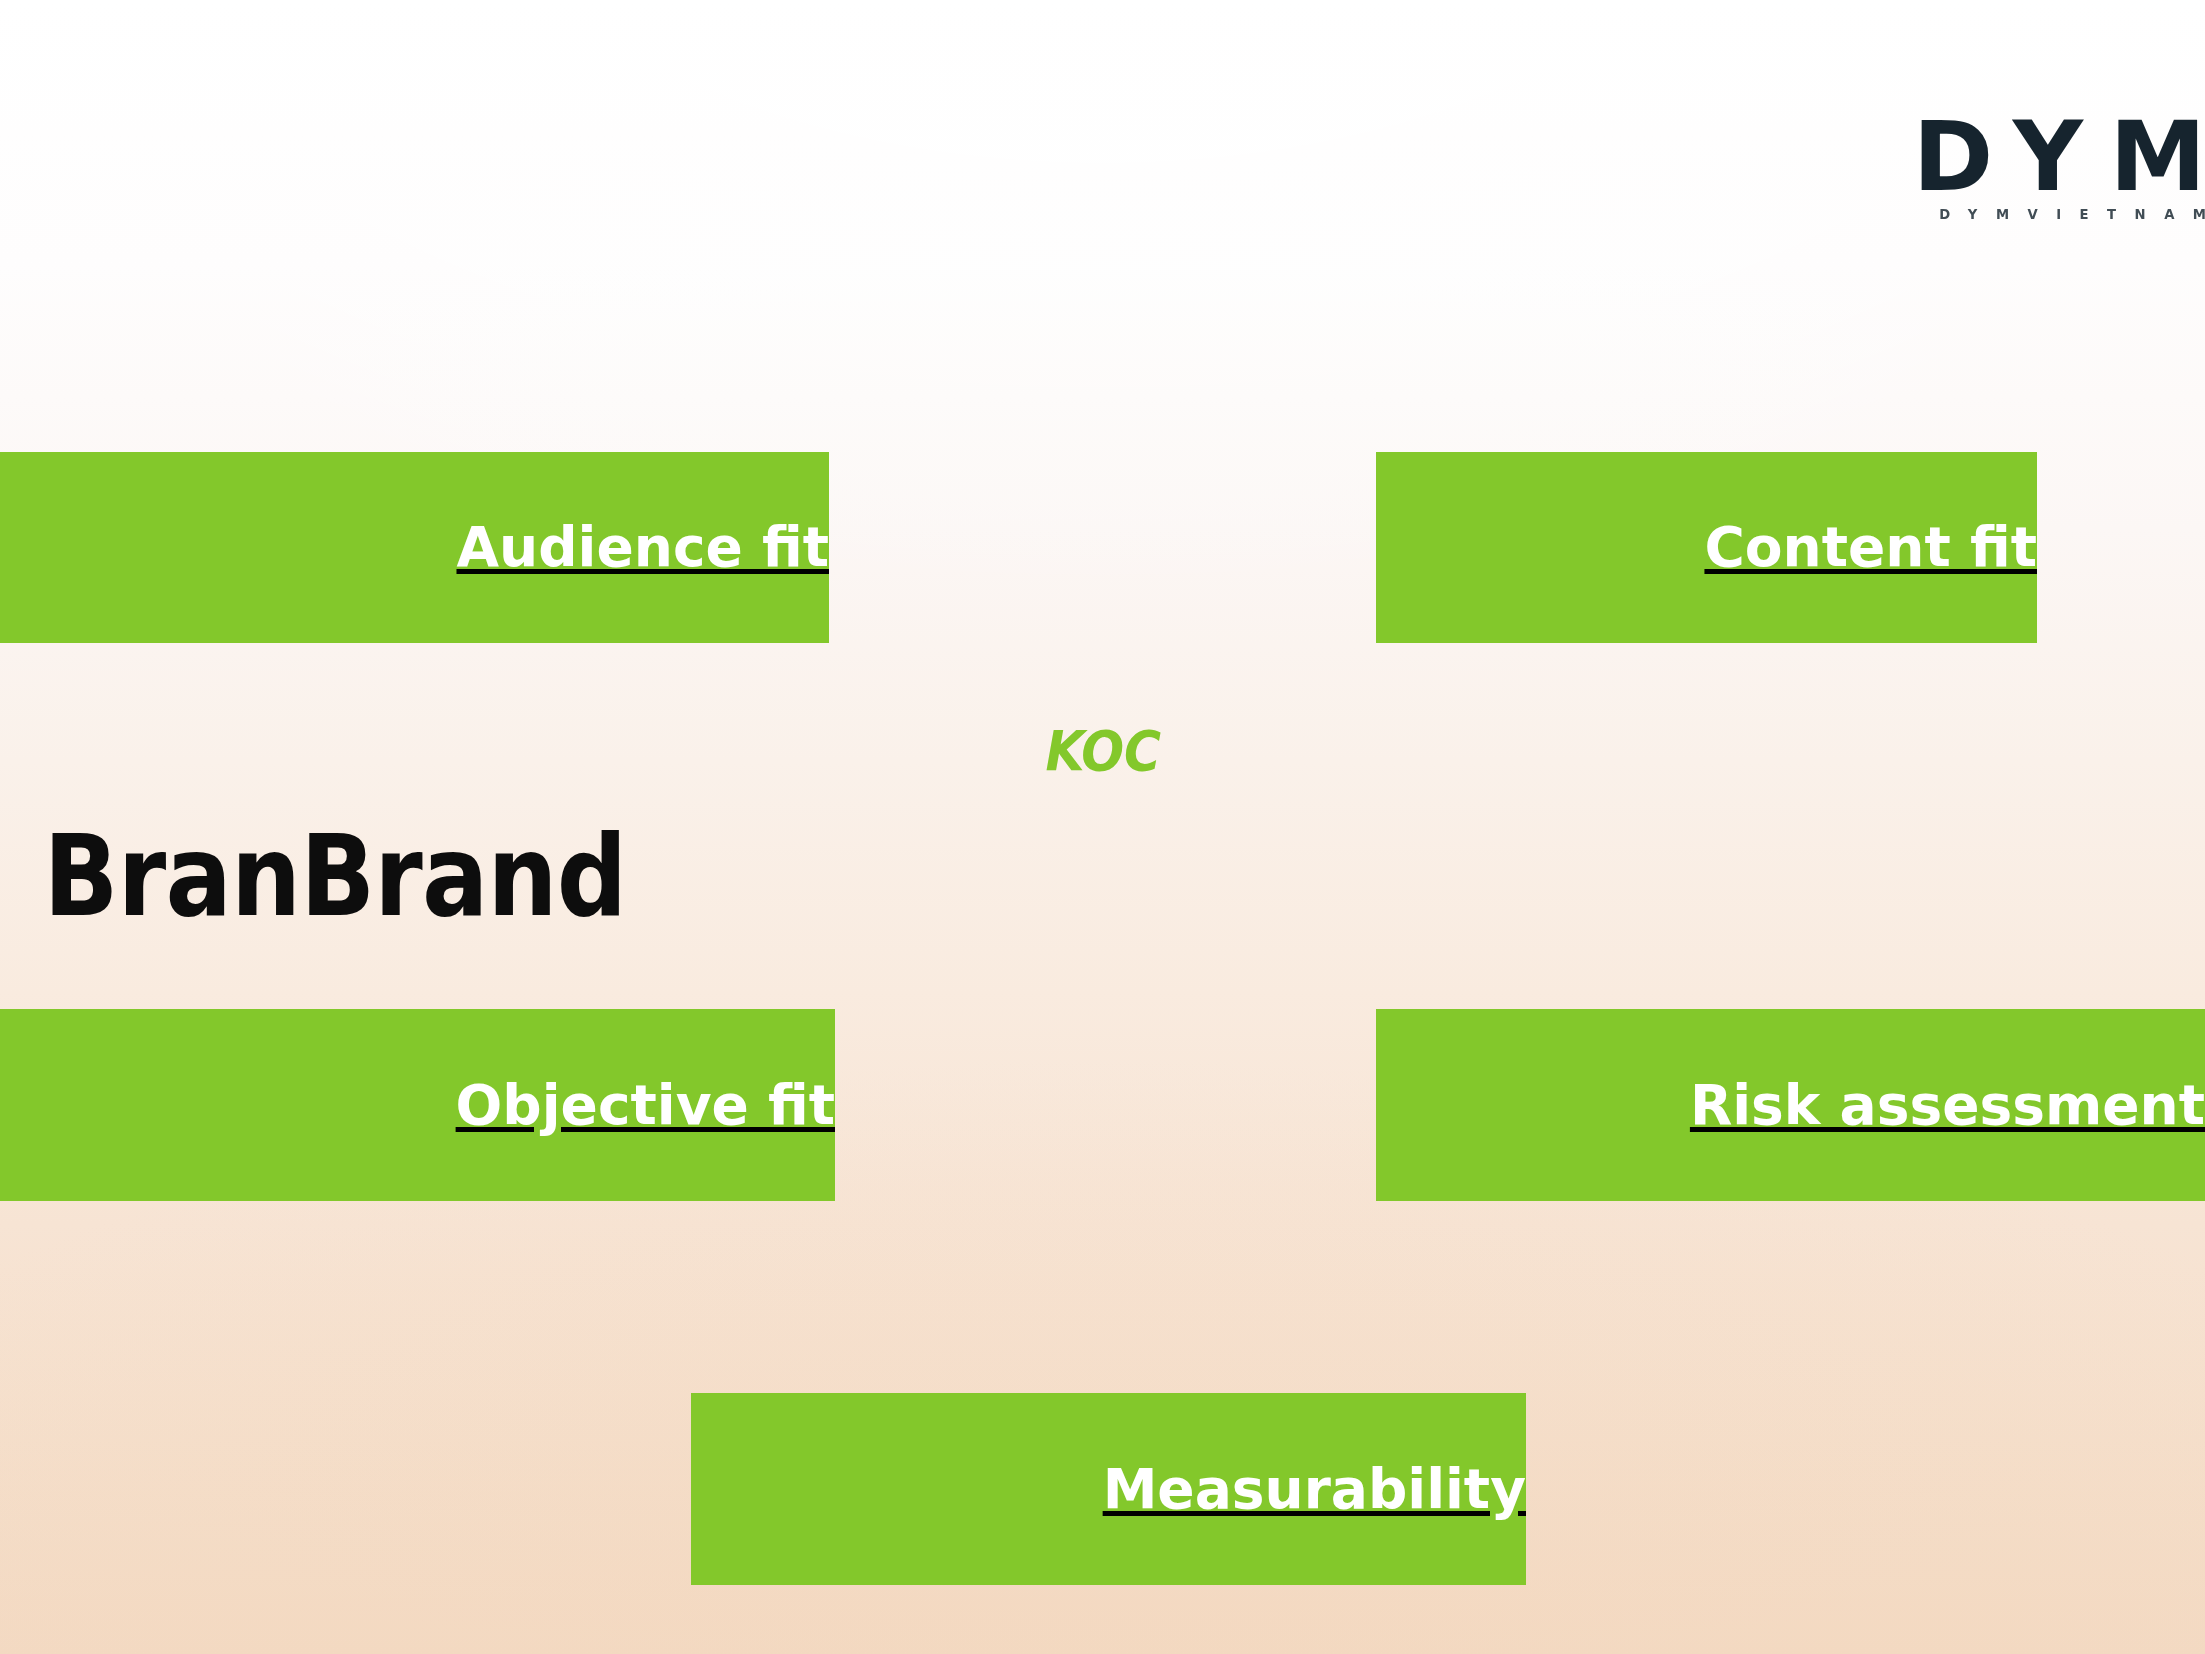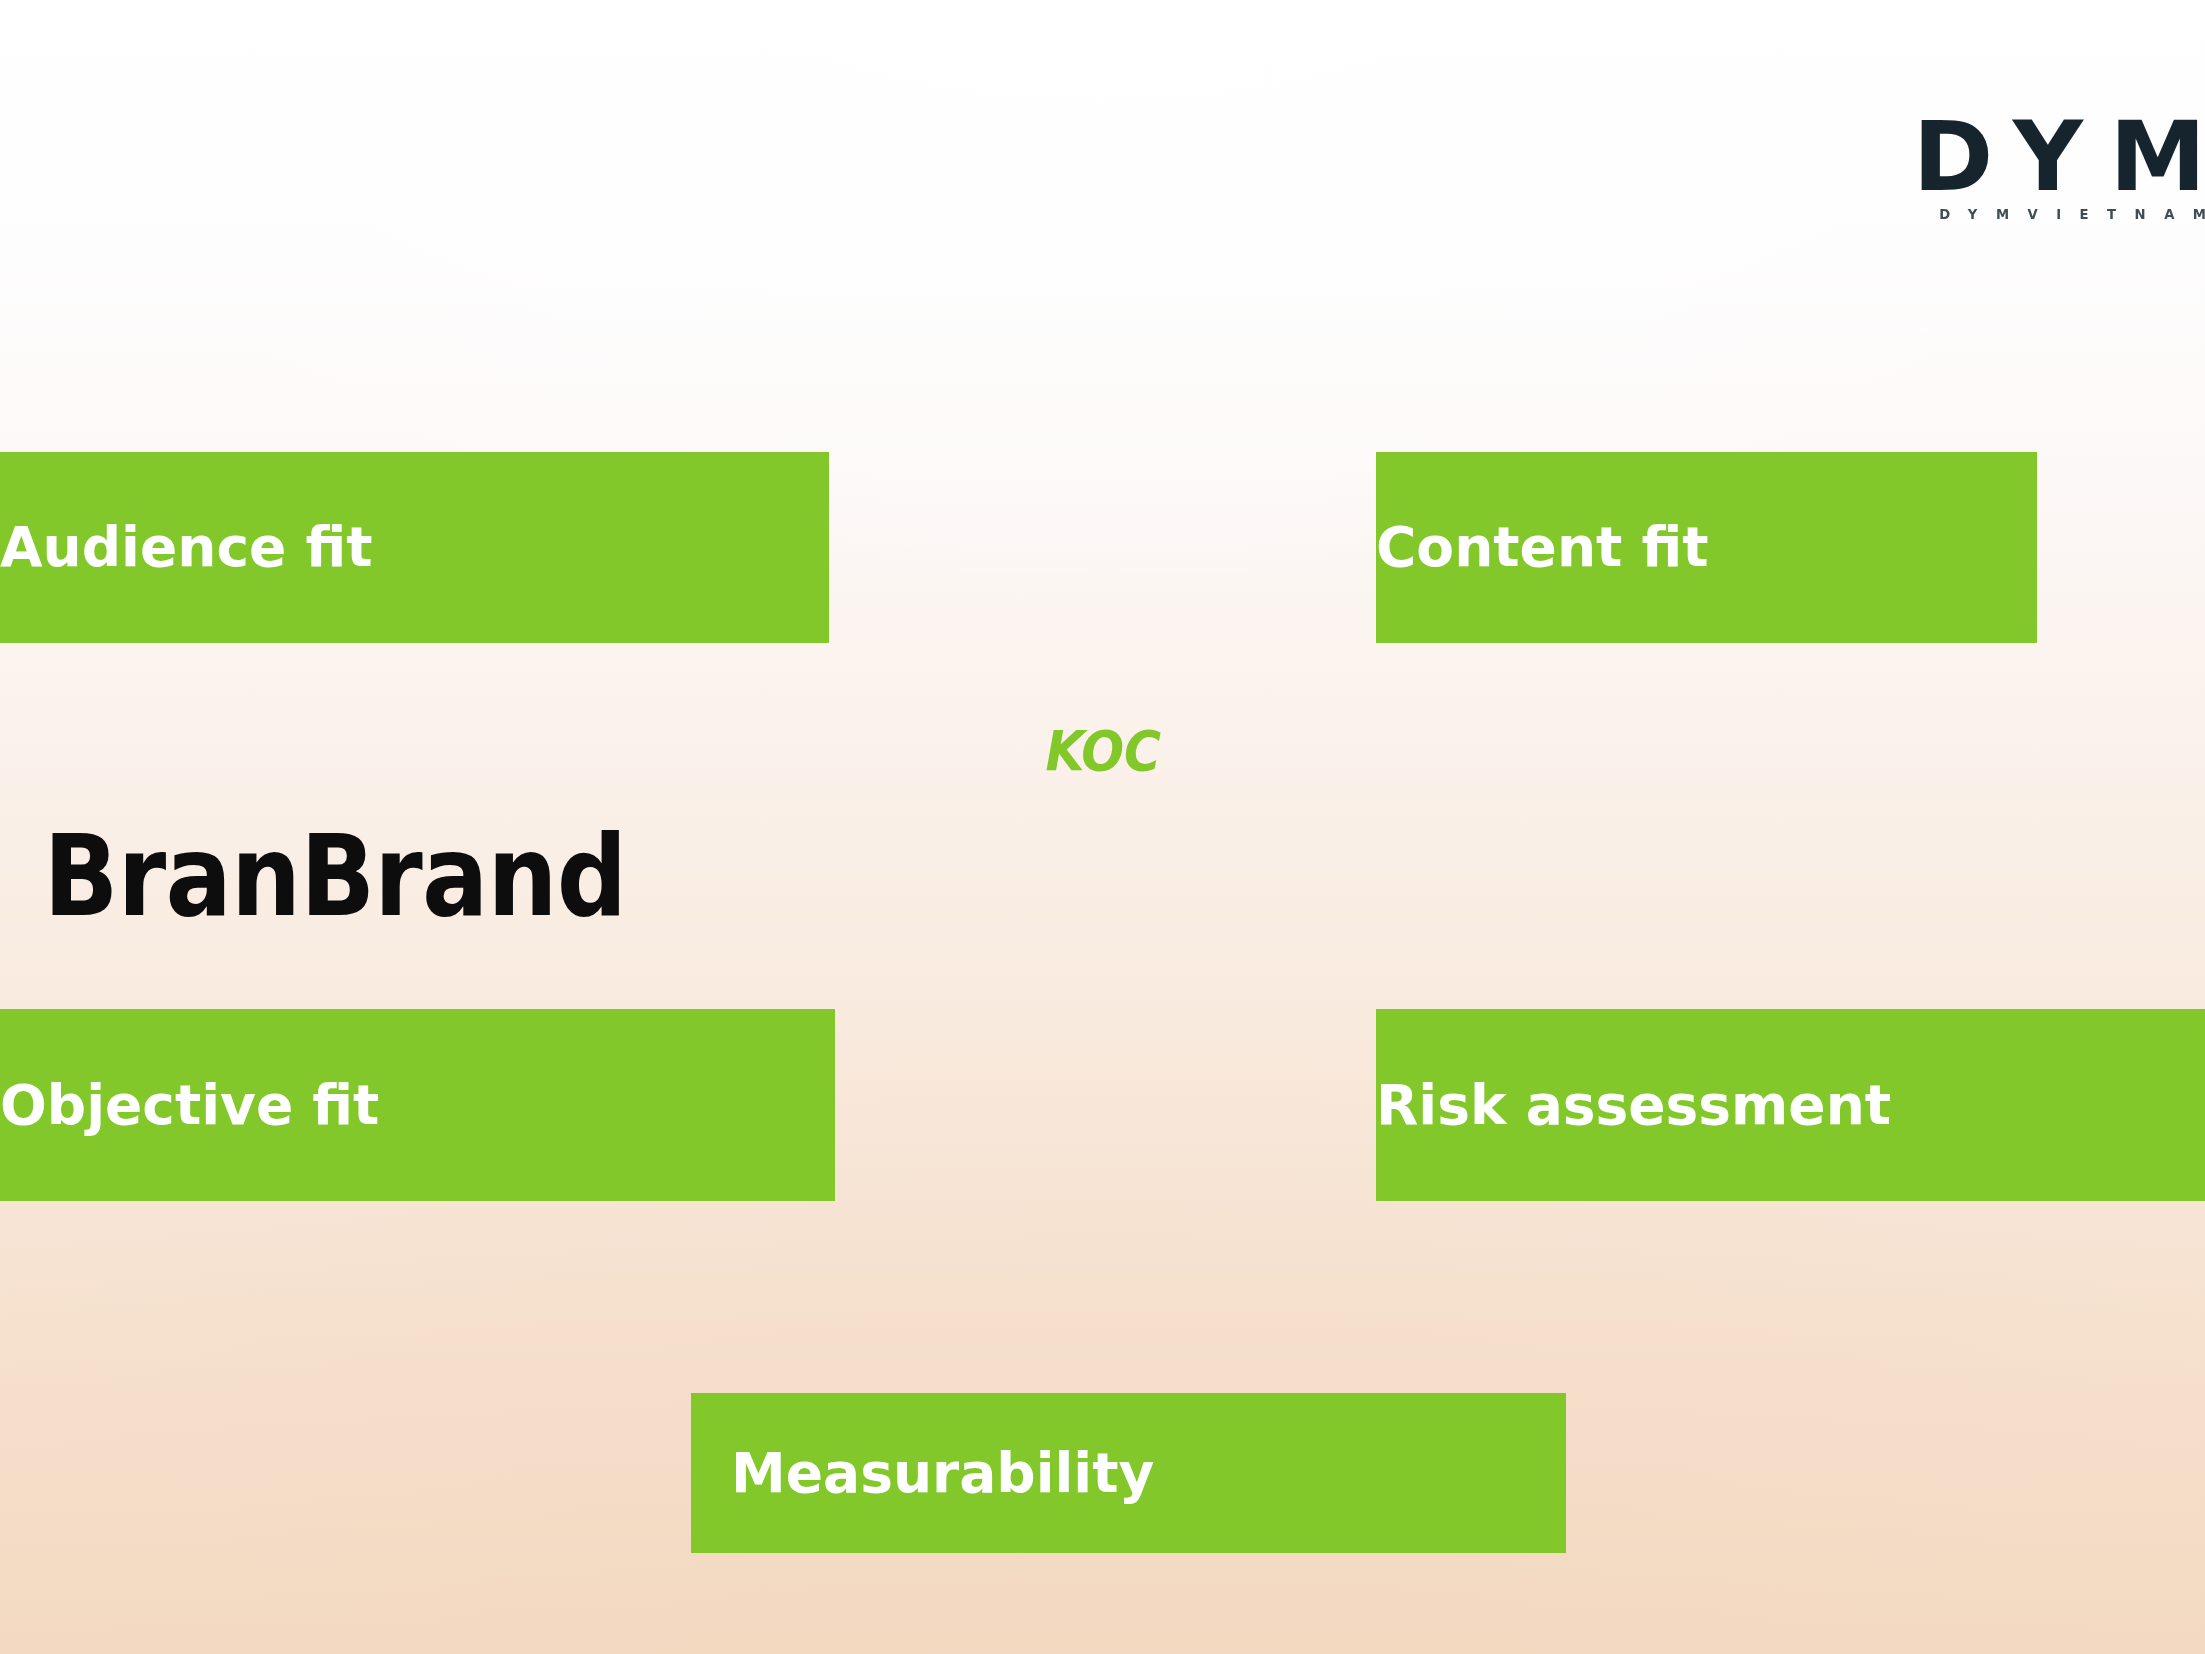--- a/index.html
+++ b/index.html
@@ -88,34 +88,35 @@
     transform-origin: 50% 50%;
     letter-spacing: -0.9px;
   }
 
   
   .gbox {
     position: absolute;
     background: #83c82b;
     display: flex;
     align-items: center;
-    justify-content: flex-start;
+    justify-content: flex-end;
+    text-decoration: underline;
   }
   .gbox .label {
     color: #ffffff;
     font-size: 55px;
     font-weight: bold;
     line-height: 1;
     white-space: nowrap;
   }
   .box-audience     { left: 0;      top: 452px;  width: 829px; height: 191px; }
   .box-content      { left: 1376px; top: 452px;  width: 661px; height: 191px; }
   .box-objective    { left: 0;      top: 1009px; width: 835px; height: 192px; }
   .box-risk         { left: 1376px; top: 1009px; width: 829px; height: 192px; }
-  .box-measure      { left: 691px;  top: 1393px; width: 835px; height: 160px; padding-left: 40px; }
+  .box-measure      { left: 691px;  top: 1393px; width: 835px; height: 192px; }
 </style>
 </head>
 <body>
 
 <div class="canvas">
 
   <header class="logo">
     <div class="logo-text">DYM</div>
     <div class="logo-sub">DYMVIETNAM</div>
   </header>

